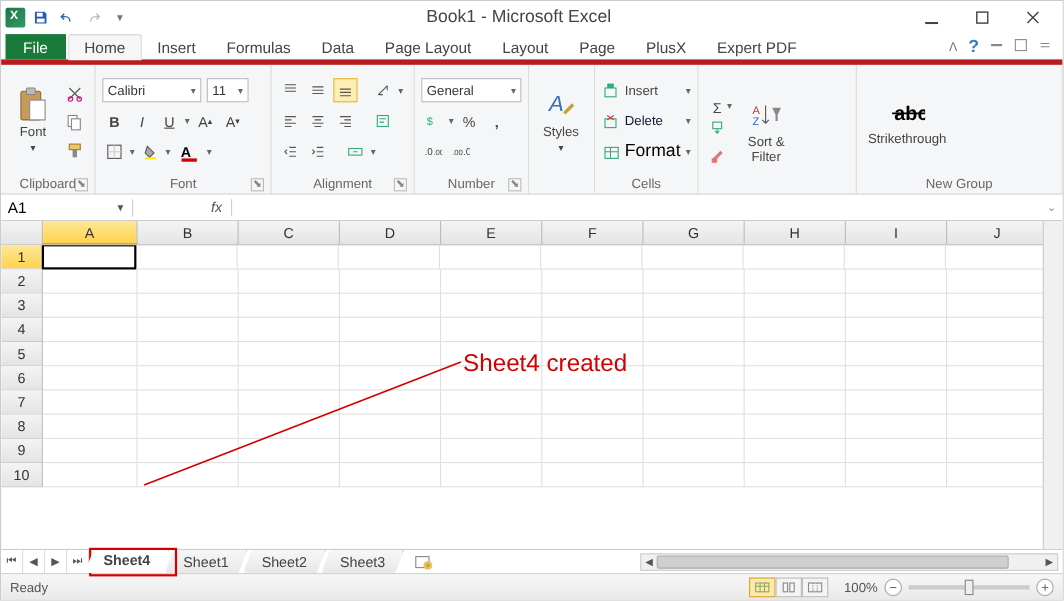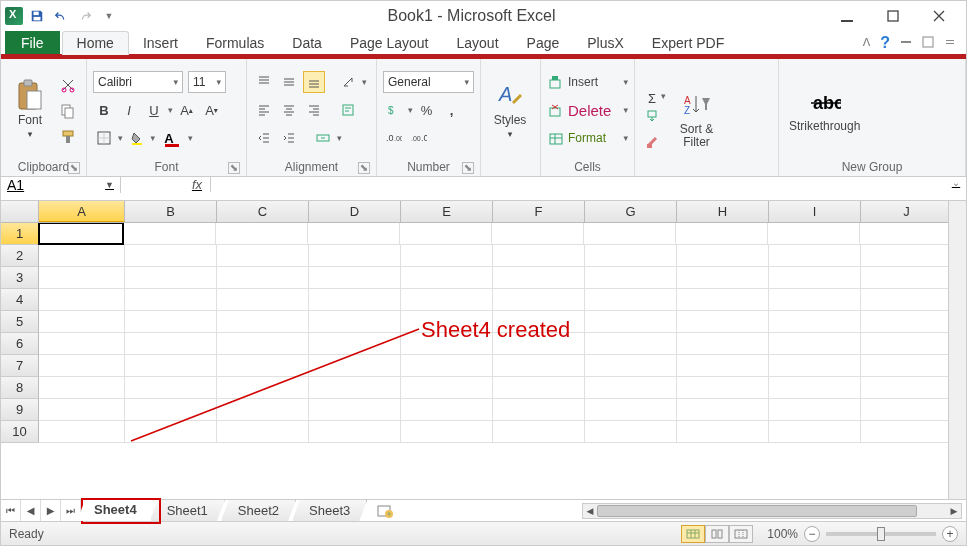--- a/index.html
+++ b/index.html
@@ -38,21 +38,21 @@
 .col3 { display: flex; flex-direction: column; gap: 4px; }
 .col3 .row { display: flex; gap: 3px; align-items: center; height: 24px; }
 .sbtn { width: 22px; height: 22px; border: 1px solid transparent; display: flex; align-items: center; justify-content: center; cursor: pointer; font-size: 13px; color: #444; }
 .combo { height: 22px; border: 1px solid #bbb; background: #fff; font-size: 12px; color: #333; padding: 0 4px; display: flex; align-items: center; justify-content: space-between; }
 .combo .dd { font-size: 9px; color: #666; }
 .font-name { width: 90px; }
 .font-size { width: 38px; margin-left: 2px; }
 .sel-align { background: #fdeeb3; border: 1px solid #e6b73a !important; }
 
 
-.fx-row { height: 24px; border-bottom: 1px solid #ccc; display: flex; align-items: flex-start; background: #fff; text-decoration: underline; }
+.fx-row { height: 24px; border-bottom: 1px solid #ccc; display: flex; align-items: center; background: #fff; }
 .name-box { width: 120px; border-right: 1px solid #ccc; display: flex; align-items: center; padding: 0 6px; font-size: 14px; justify-content: space-between; }
 .name-box .dd { font-size: 9px; color: #555; }
 .fx-icon-cell { width: 90px; display: flex; align-items: center; justify-content: flex-end; padding-right: 8px; border-right: 1px solid #ccc; font-style: italic; color: #555; font-size: 13px; }
 .fx-input { flex: 1; padding: 0 6px; font-size: 13px; }
 .fx-expand { width: 20px; display: flex; align-items: center; justify-content: center; color: #888; font-size: 10px; }
 
 
 .grid-area { flex: 1; display: flex; flex-direction: column; overflow: hidden; position: relative; }
 .col-headers { display: flex; height: 22px; background: linear-gradient(#f4f4f4,#e4e4e4); border-bottom: 1px solid #bbb; }
 .corner { width: 38px; border-right: 1px solid #bbb; background: linear-gradient(#f4f4f4,#e4e4e4); }
@@ -400,31 +400,31 @@
             <span style="font-size:12px;color:#444">Insert</span>
             <span style="font-size:9px;color:#666;margin-left:auto">▾</span>
           </div>
       <div class="row">
             <div class="sbtn" style="width:18px">
               <svg width="16" height="16">
                 <rect x="2" y="6" width="10" height="8" fill="none" stroke="#3a7"></rect>
                 <path d="M4 3l6 4M10 3l-6 4" stroke="#c33"></path>
               </svg>
             </div>
-            <span style="font-size:15px;color:#be185d">Delete</span>
+            <span style="font-size:12px;color:#0f172a">Delete</span>
             <span style="font-size:9px;color:#666;margin-left:auto">▾</span>
           </div>
       <div class="row">
             <div class="sbtn" style="width:18px">
               <svg width="16" height="16">
                 <rect x="2" y="4" width="12" height="10" fill="none" stroke="#3a7"></rect>
                 <path d="M2 8h12M7 4v10" stroke="#3a7"></path>
               </svg>
             </div>
-            <span style="font-size:12px;color:#4d7c0f">Format</span>
+            <span style="font-size:16px;color:#000000">Format</span>
             <span style="font-size:9px;color:#666;margin-left:auto">▾</span>
           </div>
     </div>
       </div>
     <div class="group-label">Cells</div>
   </div>
 
   <div class="group" style="width:144px">
     <div class="group-body">
       <div class="col3" style="margin-top:2px;margin-right:4px">

